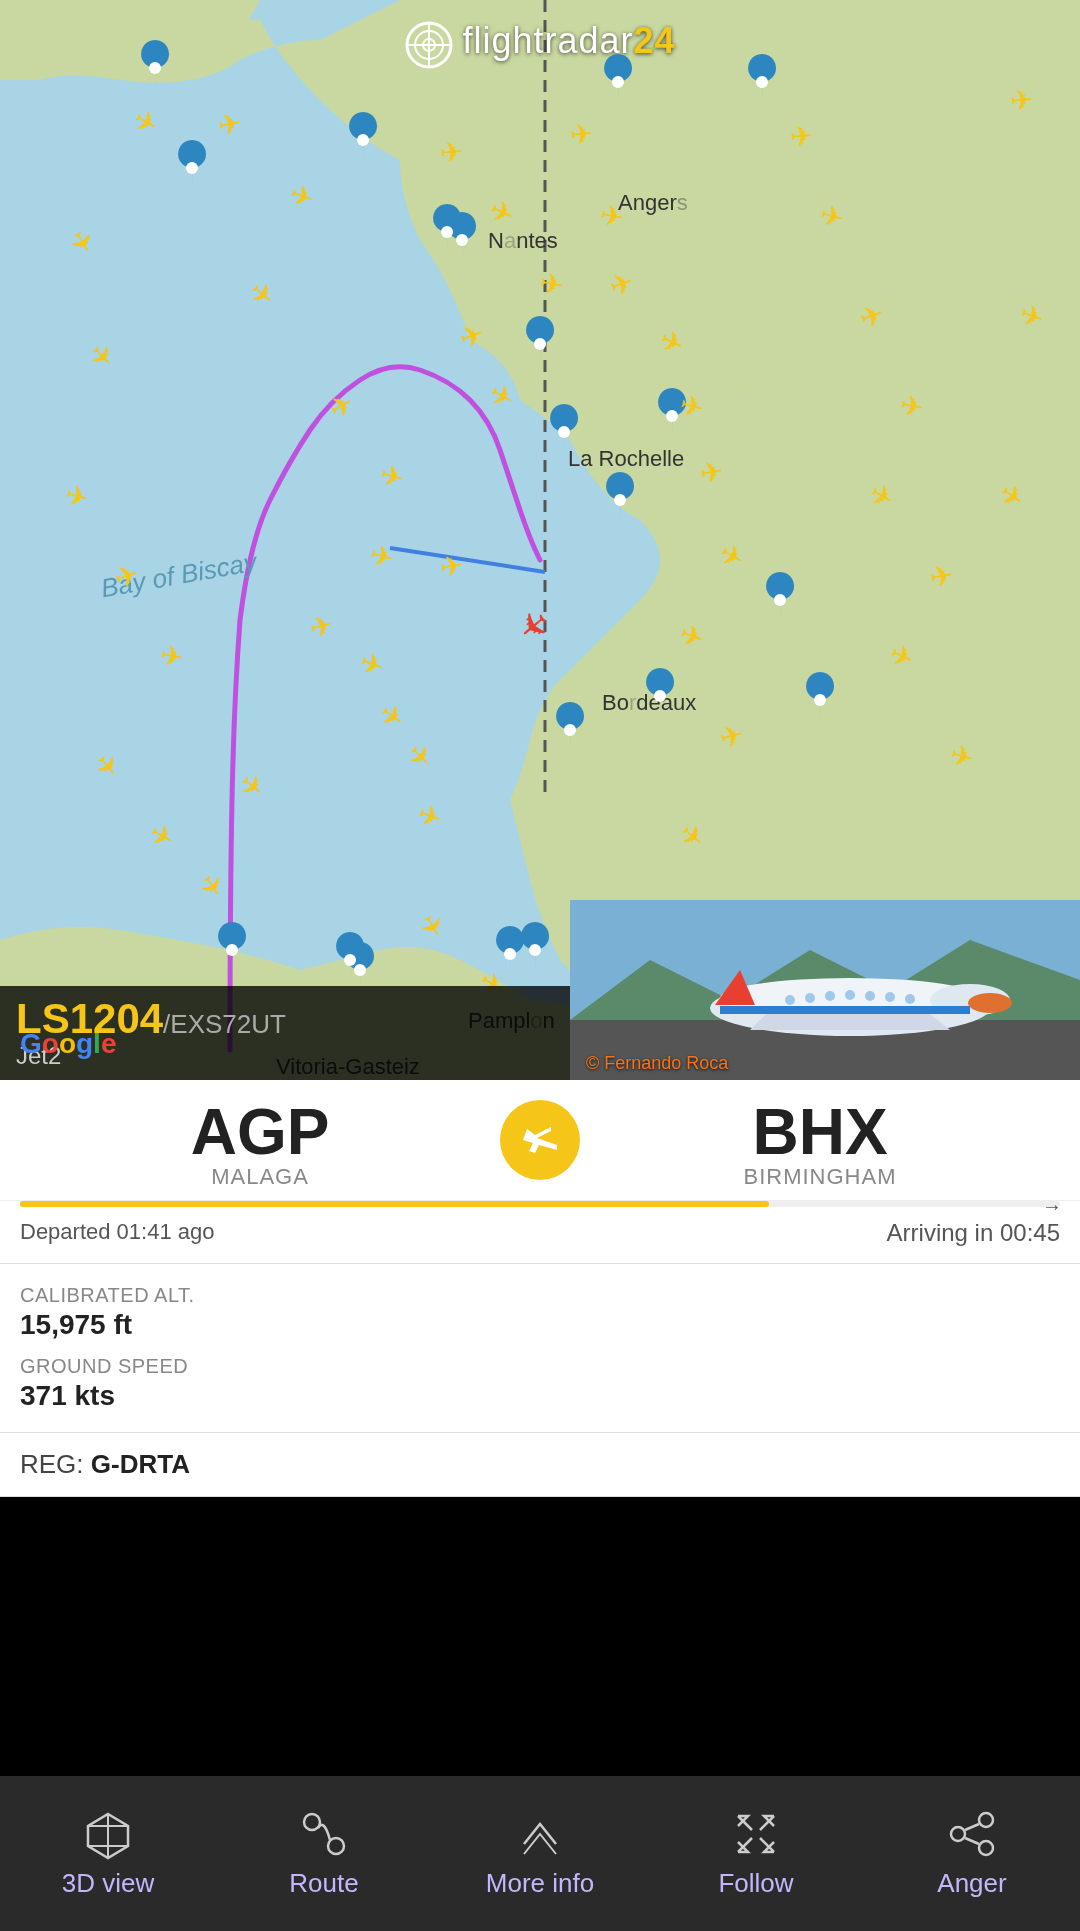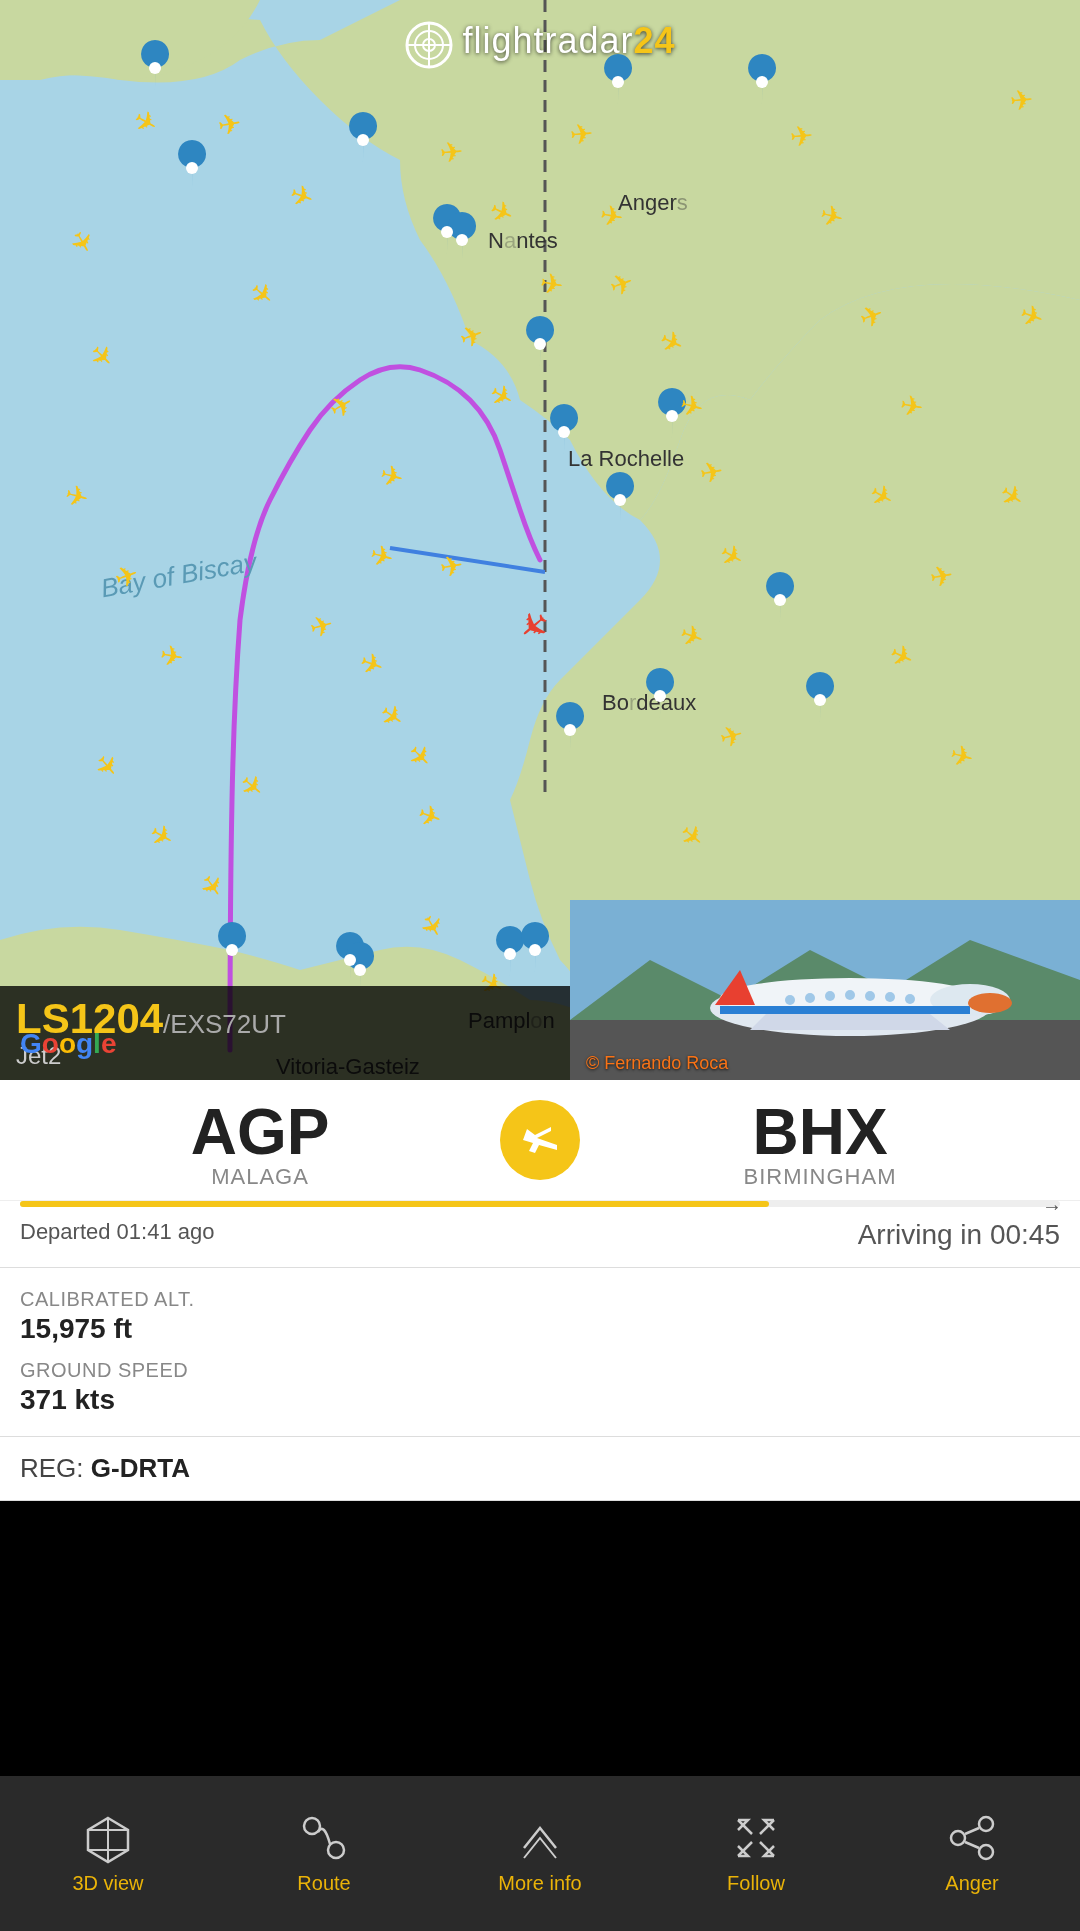--- a/index.html
+++ b/index.html
@@ -215,21 +215,21 @@
       display: flex;
       justify-content: space-between;
       padding: 4px 20px 16px;
       border-bottom: 1px solid #ddd;
     }
     .departed-text {
       font-size: 22px;
       color: #555;
     }
     .arriving-text {
-      font-size: 28px;
+      font-size: 24px;
       color: #555;
     }
 
     .details-row {
       display: flex;
       border-bottom: 1px solid #ddd;
     }
     .details-left {
       flex: 1;
       padding: 20px;
@@ -285,22 +285,22 @@
       flex: 1;
     }
     .nav-item svg {
       width: 52px;
       height: 52px;
       stroke: #ccc;
       fill: none;
       stroke-width: 2.5;
     }
     .nav-label {
-      font-size: 20px;
-      color: #eab308;
+      font-size: 26px;
+      color: #c4b5fd;
     }
 
     
     .dashed-line {
       stroke: #555;
       stroke-width: 3;
       stroke-dasharray: 12 8;
     }
   </style>
 </head>

